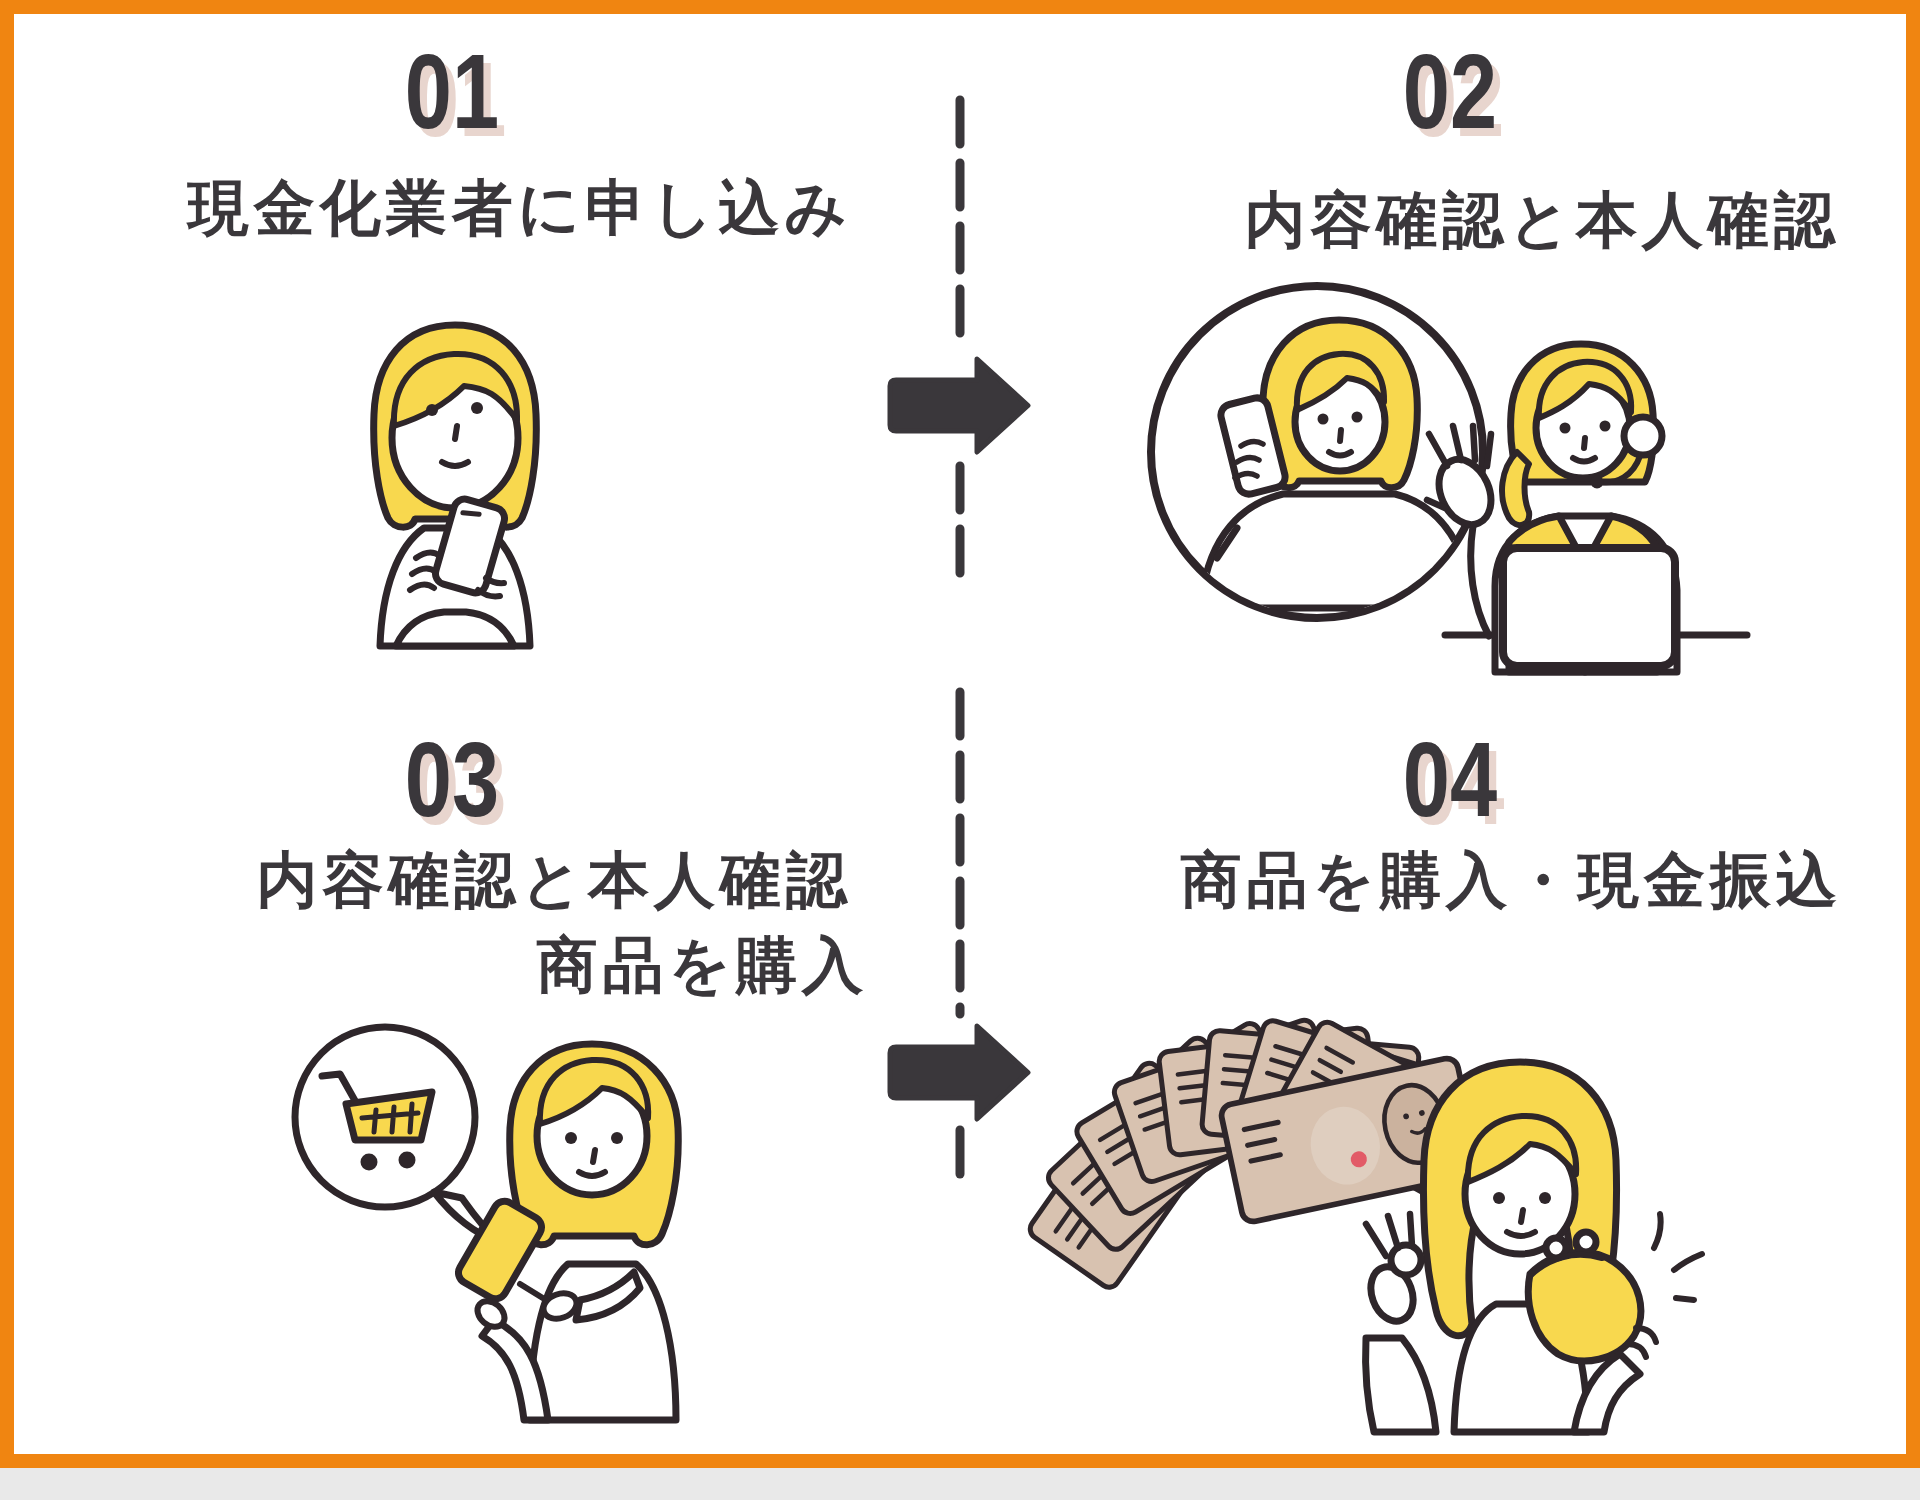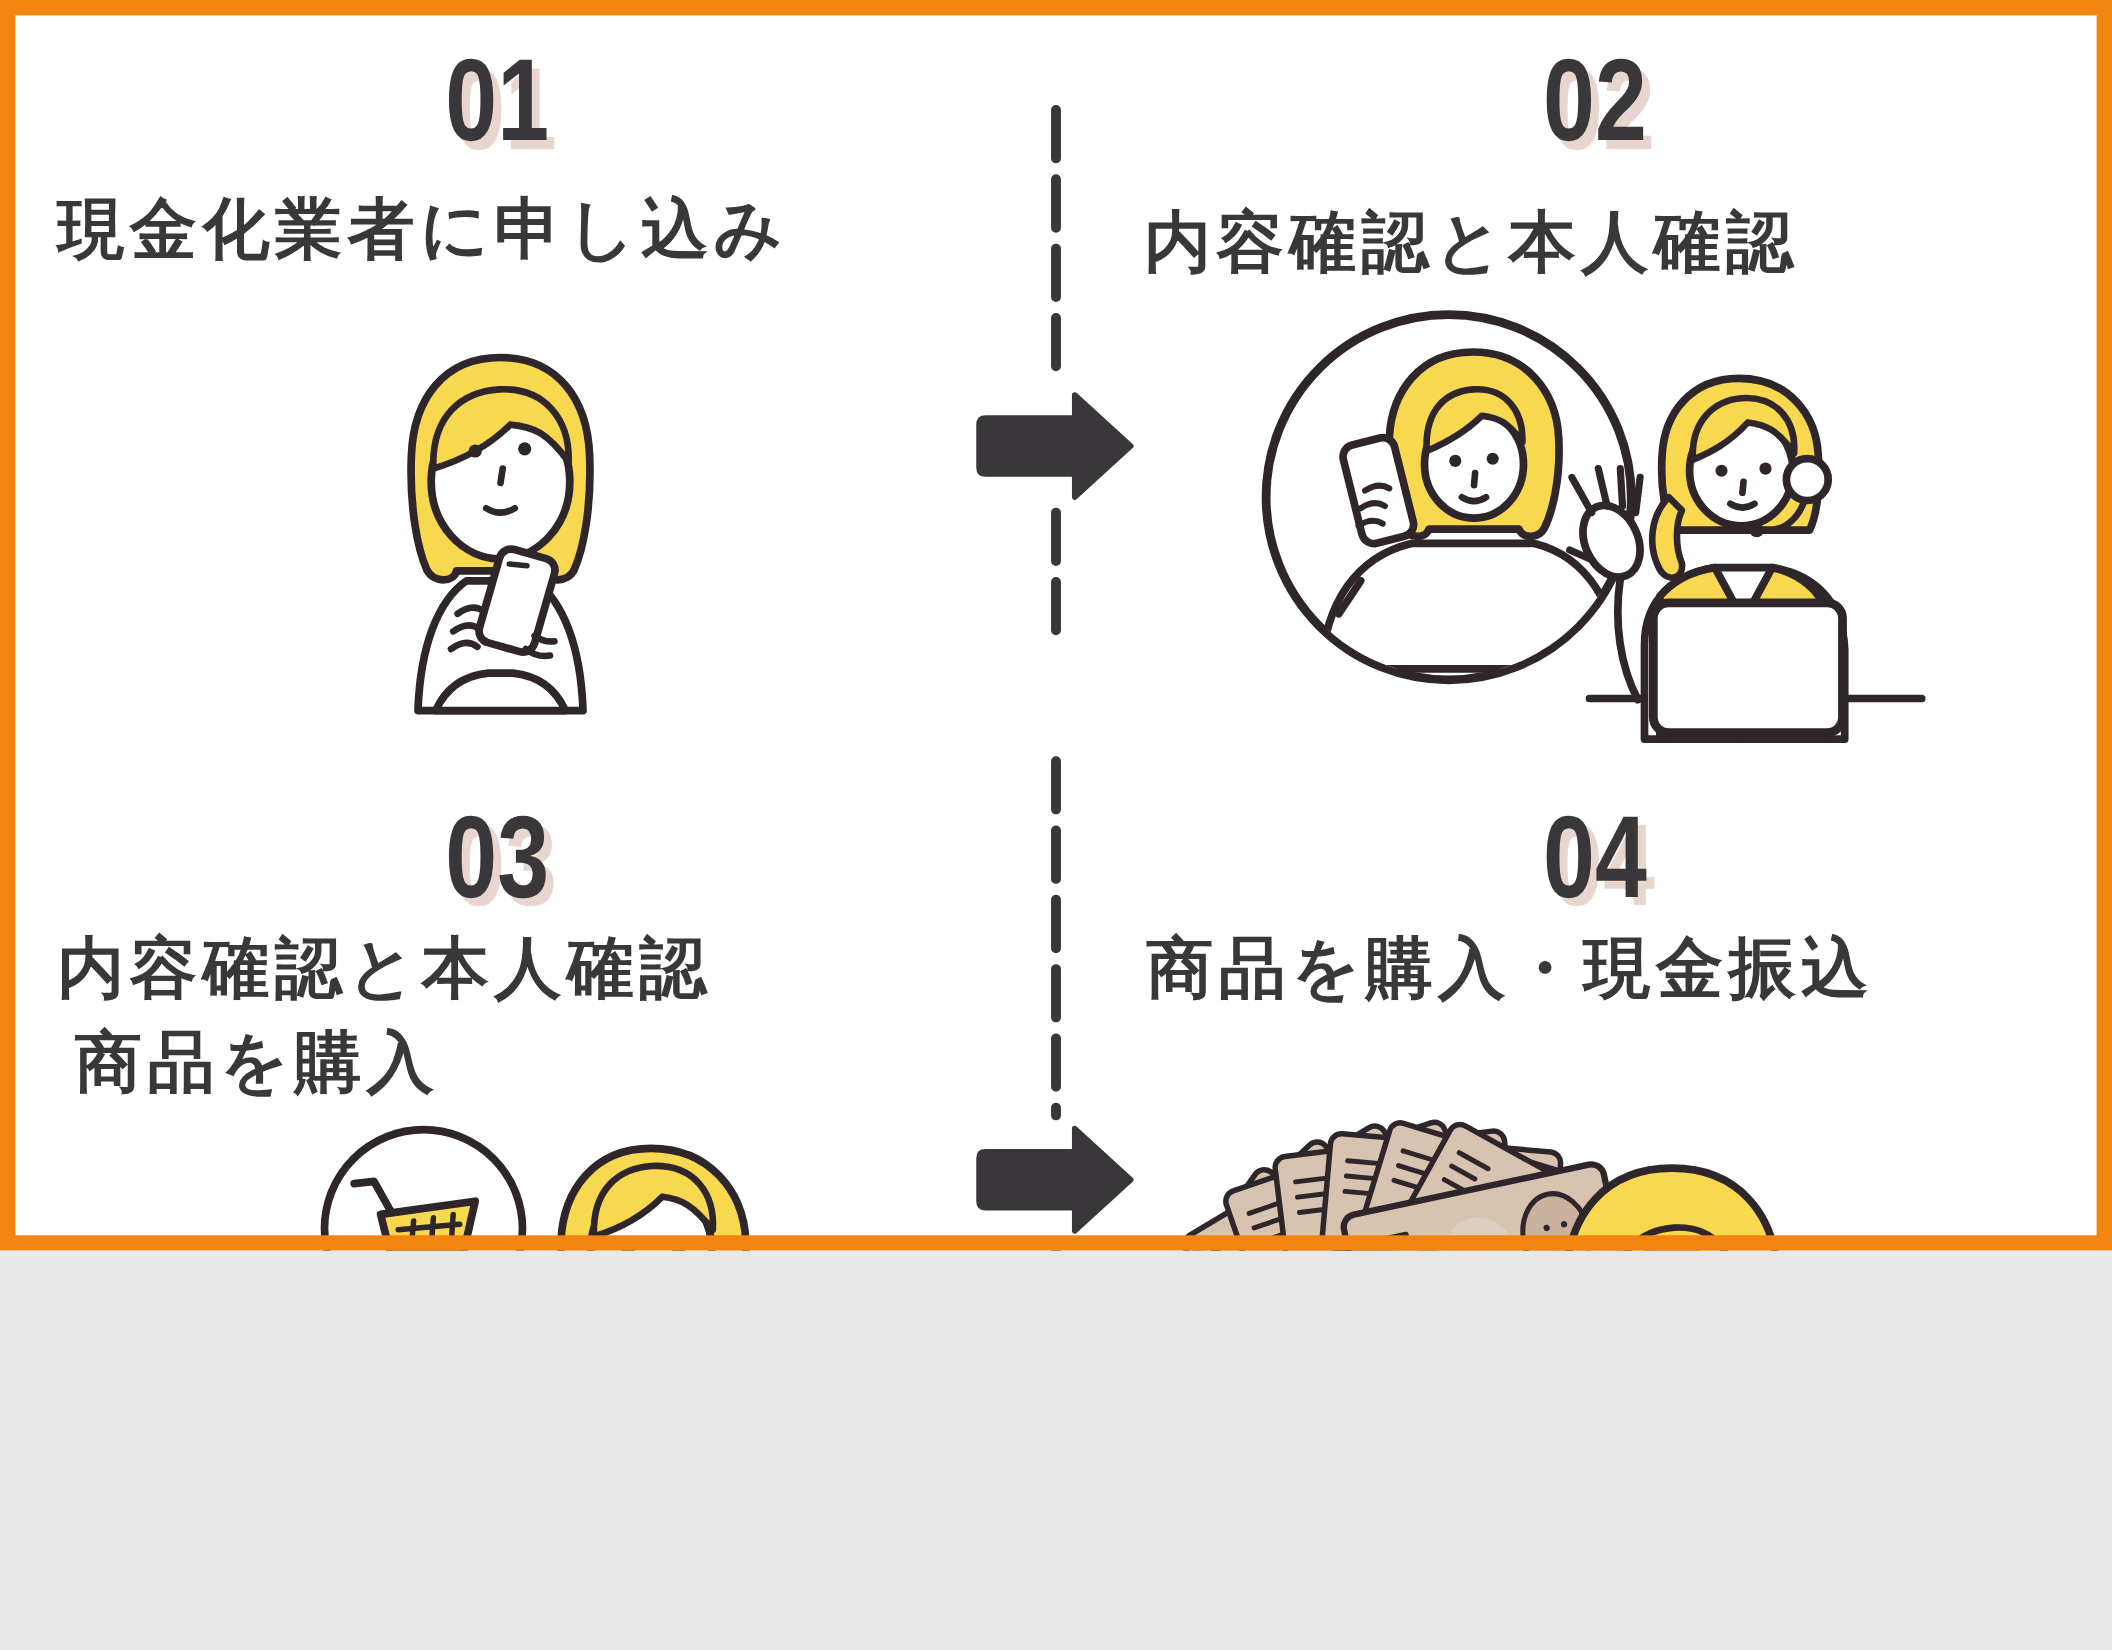--- a/index.html
+++ b/index.html
@@ -3,37 +3,37 @@
 <meta charset="utf-8">
 <style>
   :root{
     --c-frame:#F08511; --c-bg:#FFFFFF; --c-ink:#3A373B; --c-shadow:#E8D5CE;
     --c-outline:#2E262A; --c-yellow:#F8D84E; --c-bill:#D8C2B0; --c-billShade:#CBB29E;
     --c-billLight:#DFCEBF; --c-red:#E25B67;
   }
   html,body{margin:0;padding:0;}
   body{background:#e9e9e9;font-family:"Liberation Sans","DejaVu Sans",sans-serif;}
   .poster{
-    position:relative;width:1920px;height:1137px;background:var(--c-bg);
+    position:relative;width:1920px;height:1468px;background:var(--c-bg);
     overflow:hidden;
   }
   .frame{
     position:absolute;inset:0;border:14px solid var(--c-frame);
     pointer-events:none;z-index:10;
   }
   .abs{position:absolute;}
   .step-num{
     position:absolute;width:400px;text-align:center;
     font-weight:800;font-size:106px;line-height:1;
     color:var(--c-ink);letter-spacing:0;
     text-shadow:9px 8px 0 var(--c-shadow);
     transform:scaleX(.8);transform-origin:50% 50%;
   }
   .step-title{
-    position:absolute;width:800px;text-align:left;
+    position:absolute;width:800px;text-align:right;
     font-weight:800;font-size:61px;line-height:1.06;letter-spacing:5px;
     color:var(--c-ink);white-space:nowrap;
   }
   svg{display:block;overflow:visible;}
   .ill *{vector-effect:none;}
 </style>
 </head>
 <body>
 
 <div class="poster">

